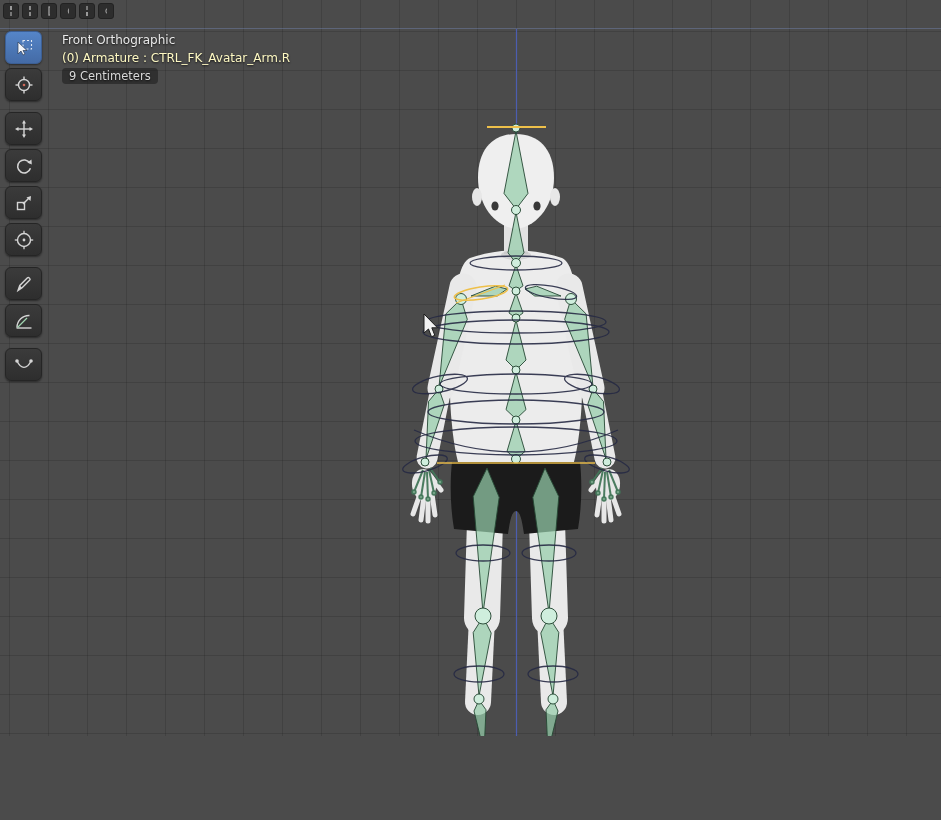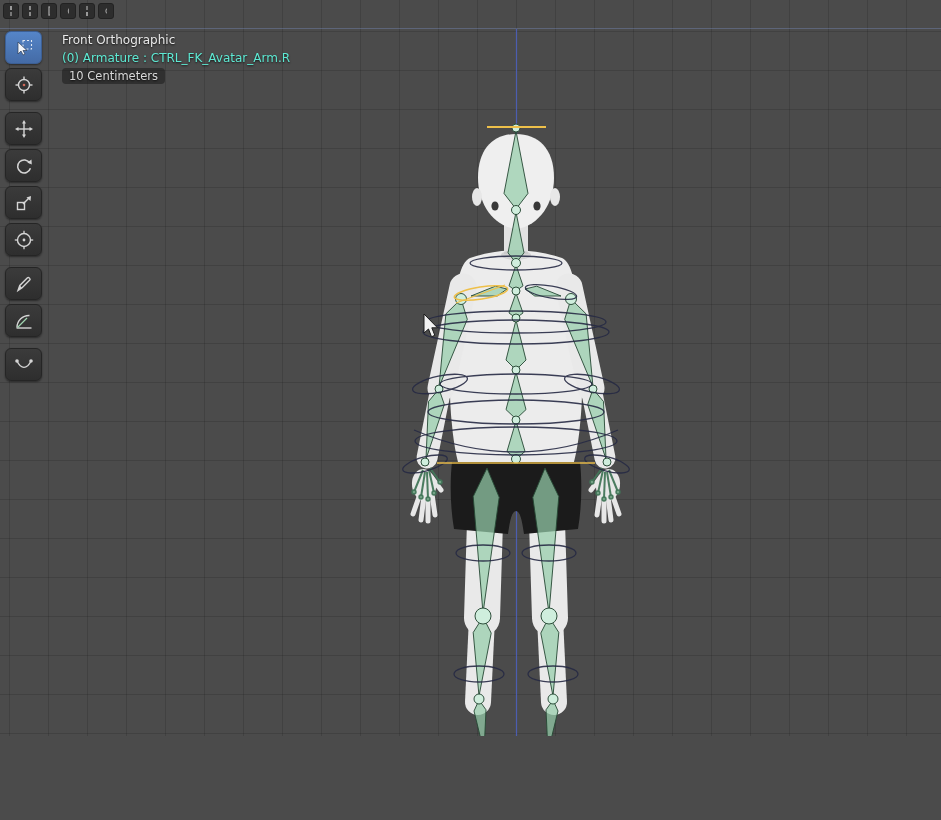--- a/index.html
+++ b/index.html
@@ -23,21 +23,21 @@
   .tool{width:37px;height:33px;border-radius:6px;border:1px solid #252525;box-sizing:border-box;
     background:linear-gradient(#3b3b3b,#2e2e2e);display:flex;align-items:center;justify-content:center;
     box-shadow:0 1px 2px rgba(0,0,0,0.45);padding:0;cursor:pointer;}
   .tool.active{background:linear-gradient(#5585c8,#446ba6);border-color:#3c5f94;}
   .tool.gap{margin-top:7px;}
   .tool svg{display:block;}
   
   .vp-text{position:absolute;left:62px;z-index:25;color:#e2e2e2;font-size:12px;
     text-shadow:0 1px 2px rgba(0,0,0,0.75);white-space:nowrap;}
   .vp-line1{top:33px;color:#e8e8e8;}
-  .vp-line2{top:51px;color:#5eead4;}
+  .vp-line2{top:51px;color:#fef9c3;}
   .vp-line3{top:68px;}
   .scale-pill{background:rgba(22,22,22,0.5);border-radius:4px;padding:1px 7px;display:inline-block;
     color:#d8d8d8;font-size:11.5px;}
   .scene{position:absolute;inset:0;z-index:10;}
 </style>
 </head>
 <body>
 
 <div class="stage">
 
@@ -157,21 +157,21 @@
         <path d="M3,6 C7,14.5 13,14.5 17,6" fill="none" stroke="#d5d5d5" stroke-width="1.4"></path>
         <circle cx="3" cy="6" r="1.8" fill="#d5d5d5"></circle>
         <circle cx="17" cy="6" r="1.8" fill="#d5d5d5"></circle>
       </svg>
     </button>
   </div>
 
   <div class="vp-text vp-line1">Front Orthographic</div>
   <div class="vp-text vp-line2">(0) Armature : CTRL_FK_Avatar_Arm.R</div>
   <div class="vp-text vp-line3">
-    <span class="scale-pill">10 Centimeters</span>
+    <span class="scale-pill">9 Centimeters</span>
   </div>
 
   <svg class="scene" width="941" height="820" viewBox="0 0 941 820">
 
     <g>
       <line x1="516.5" y1="29" x2="516.5" y2="820" stroke="#4e63c4" stroke-width="1.2" opacity="0.85"></line>
       <line x1="0" y1="772.5" x2="941" y2="772.5" stroke="#a98f24" stroke-width="1.2" opacity="0.9"></line>
     </g>
 
     <g>

